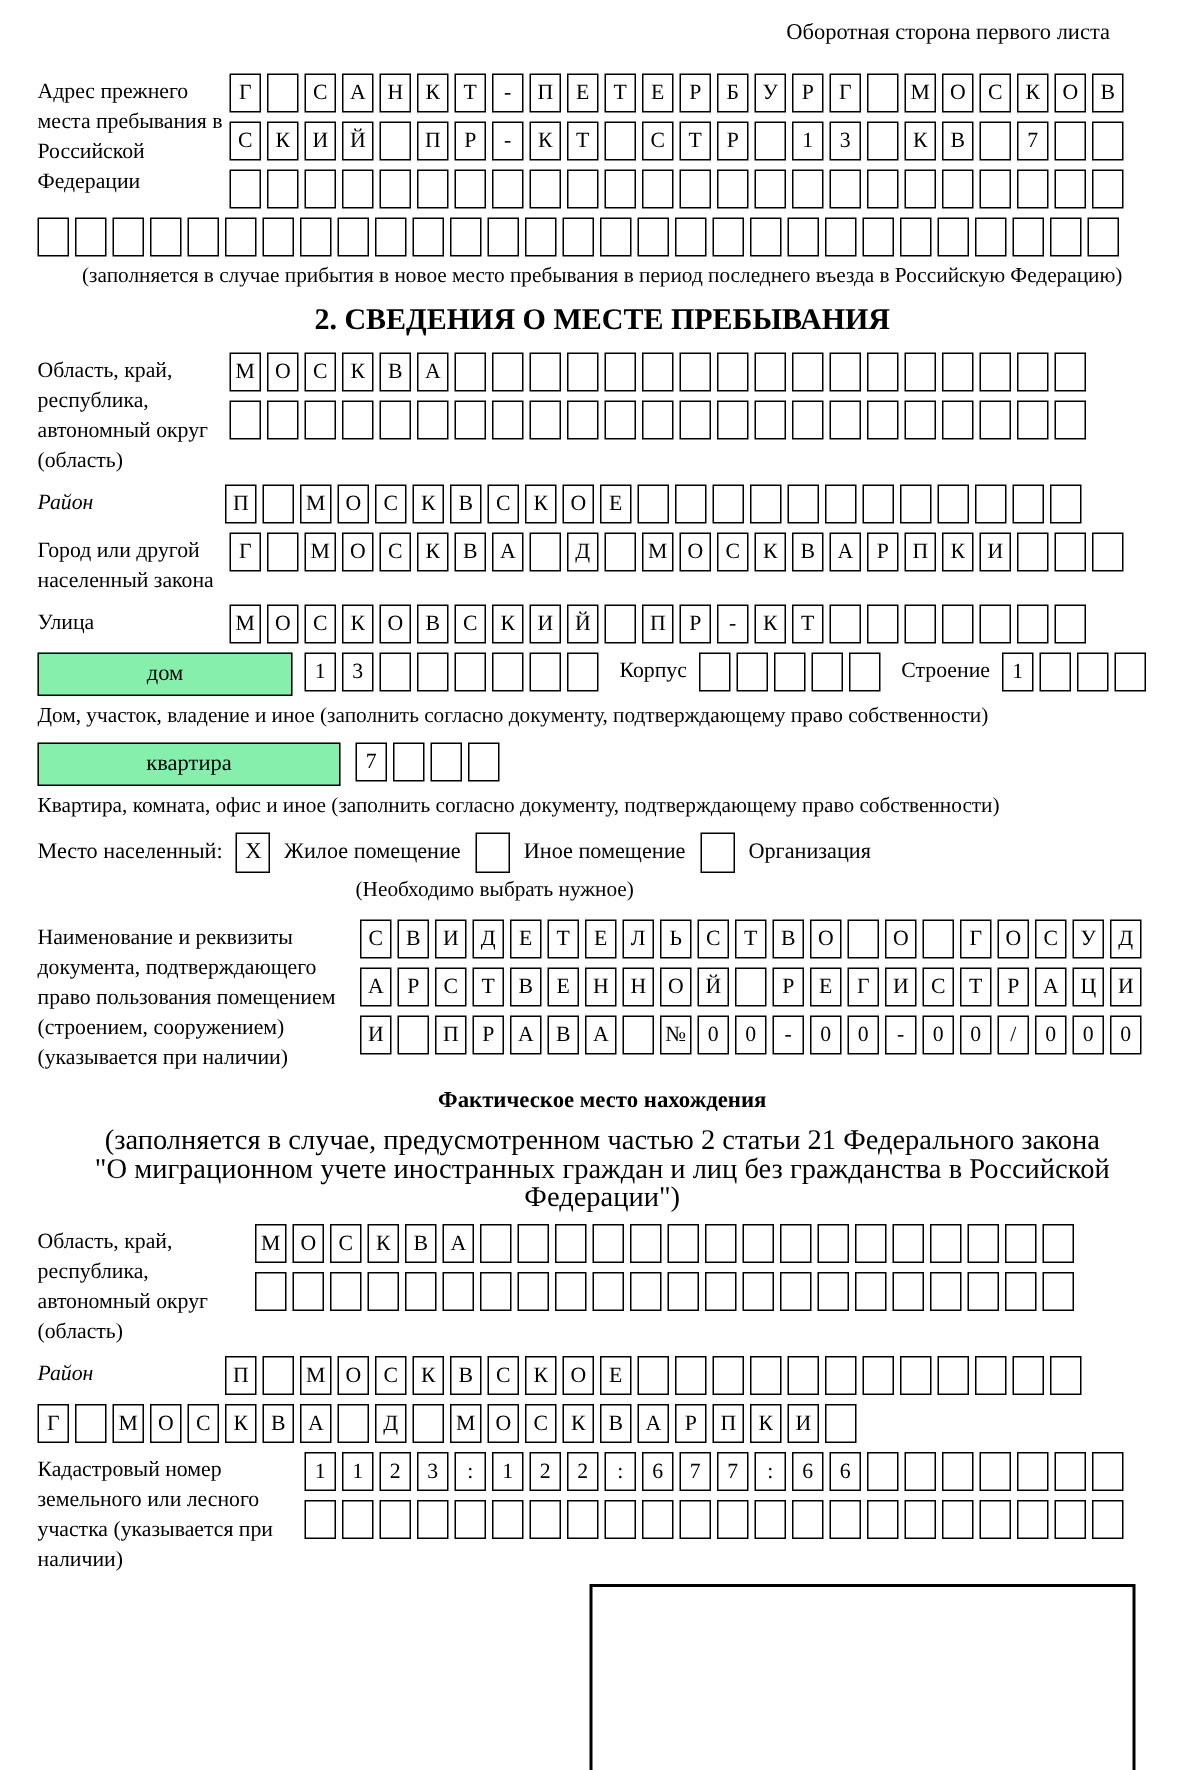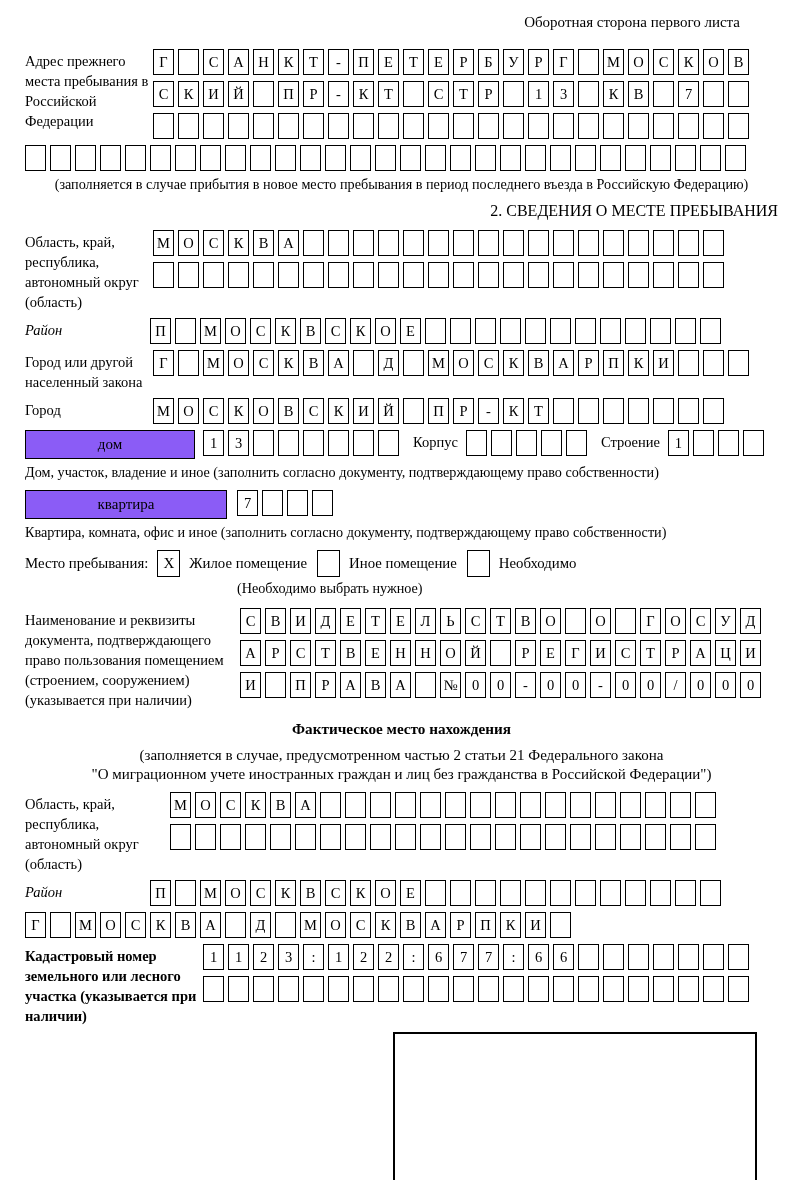--- a/index.html
+++ b/index.html
@@ -11,47 +11,47 @@
     padding:14px 22px 0 25px;
     overflow:hidden;
   }
   .hdr-note{text-align:right;font-size:15px;padding-right:38px;margin-bottom:18px;}
   .fieldrow{display:flex;align-items:flex-start;margin-bottom:6px;}
   .flabel{flex:0 0 auto;font-size:14.5px;line-height:20px;padding-top:2px;}
   .w128{width:128px;}
   .w145{width:145px;}
   .w125{width:125px;font-style:italic;}
   .w200{width:200px;}
-  .w178{width:178px;font-weight:bold;}
+  .w178{width:178px;}
   .w215{width:215px;}
   .cellgrid{display:flex;flex-direction:column;gap:6px;}
   .cellrow{display:flex;gap:4px;}
   .cell{
     flex:0 0 auto;width:19px;height:24px;
     border:1.6px solid #000;
     display:flex;align-items:center;justify-content:center;
     font-size:14.5px;line-height:1;background:#fff;
   }
   .fullrow{margin-bottom:4px;}
   .note{font-size:14.2px;line-height:19px;}
   .note-center{text-align:center;margin-bottom:8px;}
-  .sec-title{font-weight:normal;font-size:16px;text-align:right;margin:4px 0 10px 0;}
-  .labelbox{border:1.6px solid #000;height:27px;display:flex;align-items:center;justify-content:center;font-size:15px;flex:0 0 auto;background:#8b5cf6;}
+  .sec-title{font-weight:bold;font-size:20px;text-align:center;margin:4px 0 10px 0;}
+  .labelbox{border:1.6px solid #000;height:27px;display:flex;align-items:center;justify-content:center;font-size:15px;flex:0 0 auto;background:#86efac;}
   .dom-box{width:168px;margin-right:8px;}
   .kv-box{width:200px;margin-right:10px;}
   .inline-lbl{font-size:14.5px;padding:4px 8px 0 14px;flex:0 0 auto;}
   .houserow{display:flex;align-items:flex-start;margin-bottom:4px;}
   .under-note{margin-bottom:8px;}
   .stayrow{display:flex;align-items:center;margin:8px 0 2px 0;font-size:14.8px;}
   .cb{width:21px;height:25px;border:1.6px solid #000;display:flex;align-items:center;justify-content:center;font-size:15px;background:#fff;flex:0 0 auto;}
   .staylbl{padding:0 10px 0 9px;}
   .stay-main{padding-right:9px;}
   .choose-note{margin:0 0 8px 212px;margin-bottom:10px;}
   .fact-title{font-weight:bold;font-size:15.2px;text-align:center;margin:10px 0 8px 0;}
-  .fact-note{text-align:center;font-size:15px;line-height:19px;margin-bottom:8px;}
+  .fact-note{text-align:center;font-size:19px;line-height:19px;margin-bottom:8px;}
   .stamp-wrap{margin-left:368px;width:366px;}
   .stamp-box{width:364px;height:172px;border:2px solid #000;background:#fff;box-sizing:border-box;}
 </style>
 </head>
 <body>
 
 <div class="hdr-note">Оборотная сторона первого листа</div>
 
 <div class="fieldrow">
   <div class="flabel w128">Адрес прежнего места пребывания в Российской Федерации</div>
@@ -280,21 +280,21 @@
       <span class="cell">П</span>
       <span class="cell">К</span>
       <span class="cell">И</span>
       <span class="cell"></span>
       <span class="cell"></span>
       <span class="cell"></span>
     </div>
 </div>
 
 <div class="fieldrow">
-  <div class="flabel w128">Город</div>
+  <div class="flabel w128">Улица</div>
   <div class="cellrow">
       <span class="cell">М</span>
       <span class="cell">О</span>
       <span class="cell">С</span>
       <span class="cell">К</span>
       <span class="cell">О</span>
       <span class="cell">В</span>
       <span class="cell">С</span>
       <span class="cell">К</span>
       <span class="cell">И</span>
@@ -350,27 +350,27 @@
   <div class="cellrow">
       <span class="cell">7</span>
       <span class="cell"></span>
       <span class="cell"></span>
       <span class="cell"></span>
     </div>
 </div>
 <div class="note under-note">Квартира, комната, офис и иное (заполнить согласно документу, подтверждающему право собственности)</div>
 
 <div class="stayrow">
-  <span class="stay-main">Место пребывания:</span>
+  <span class="stay-main">Место населенный:</span>
   <span class="cb">X</span>
   <span class="staylbl">Жилое помещение</span>
   <span class="cb"></span>
   <span class="staylbl">Иное помещение</span>
   <span class="cb"></span>
-  <span class="staylbl">Необходимо</span>
+  <span class="staylbl">Организация</span>
 </div>
 <div class="note choose-note">(Необходимо выбрать нужное)</div>
 
 <div class="fieldrow">
   <div class="flabel w215">Наименование и реквизиты документа, подтверждающего право пользования помещением (строением, сооружением) (указывается при наличии)</div>
   <div class="cellgrid">
     <div class="cellrow">
         <span class="cell">С</span>
         <span class="cell">В</span>
         <span class="cell">И</span>

